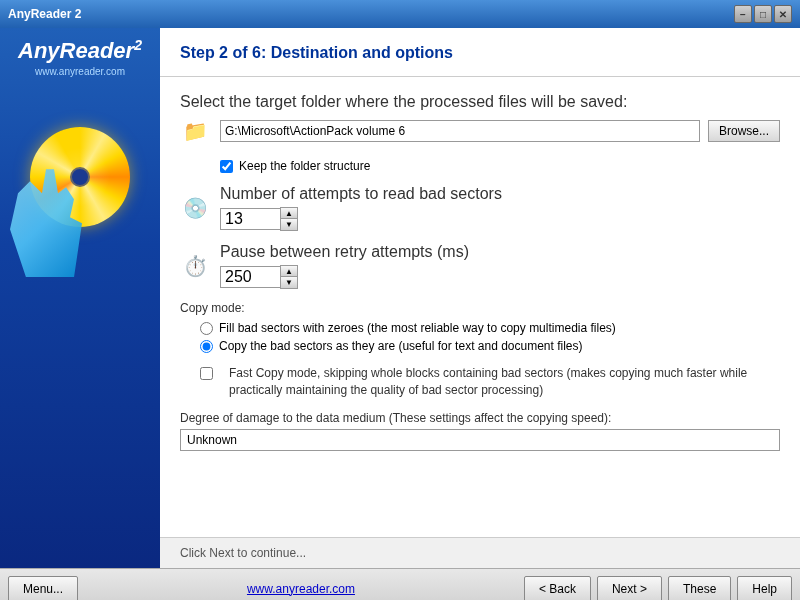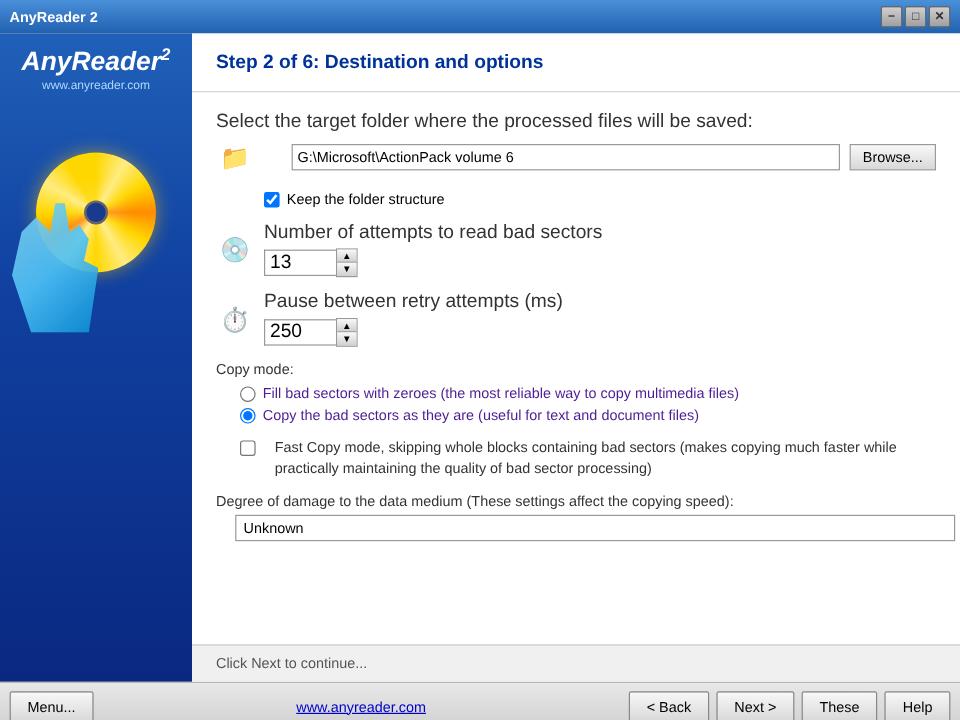--- a/index.html
+++ b/index.html
@@ -184,21 +184,20 @@
     }
 
     .text-input {
       flex: 1;
       height: 22px;
       border: 1px solid #999;
       background: white;
       padding: 2px 4px;
       font-size: 12px;
       font-family: inherit;
-      margin-left: 23px;
     }
     .browse-btn {
       height: 22px;
       padding: 0 10px;
       background: linear-gradient(to bottom, #f8f8f8, #d8d8d8);
       border: 1px solid #999;
       font-size: 12px;
       cursor: pointer;
       white-space: nowrap;
     }
@@ -267,21 +266,21 @@
       gap: 6px;
       margin-bottom: 4px;
       margin-left: 20px;
     }
     .radio-option input[type=radio] {
       width: 13px;
       height: 13px;
     }
     .radio-label {
       font-size: 12px;
-      color: #4c1d95;
+      color: #000000;
     }
 
     .fast-copy-row {
       display: flex;
       align-items: flex-start;
       gap: 16px;
       margin-bottom: 12px;
       margin-left: 20px;
     }
     .fast-copy-row input[type=checkbox] {
@@ -304,21 +303,20 @@
       margin-bottom: 4px;
     }
     .damage-input {
       width: 100%;
       height: 22px;
       border: 1px solid #999;
       background: white;
       padding: 2px 6px;
       font-size: 12px;
       font-family: inherit;
-      margin-left: 16px;
     }
 
     .content-footer {
       padding: 8px 20px;
       background: #f0f0f0;
       border-top: 1px solid #ccc;
     }
     .continue-text {
       font-size: 12px;
       color: #555;

